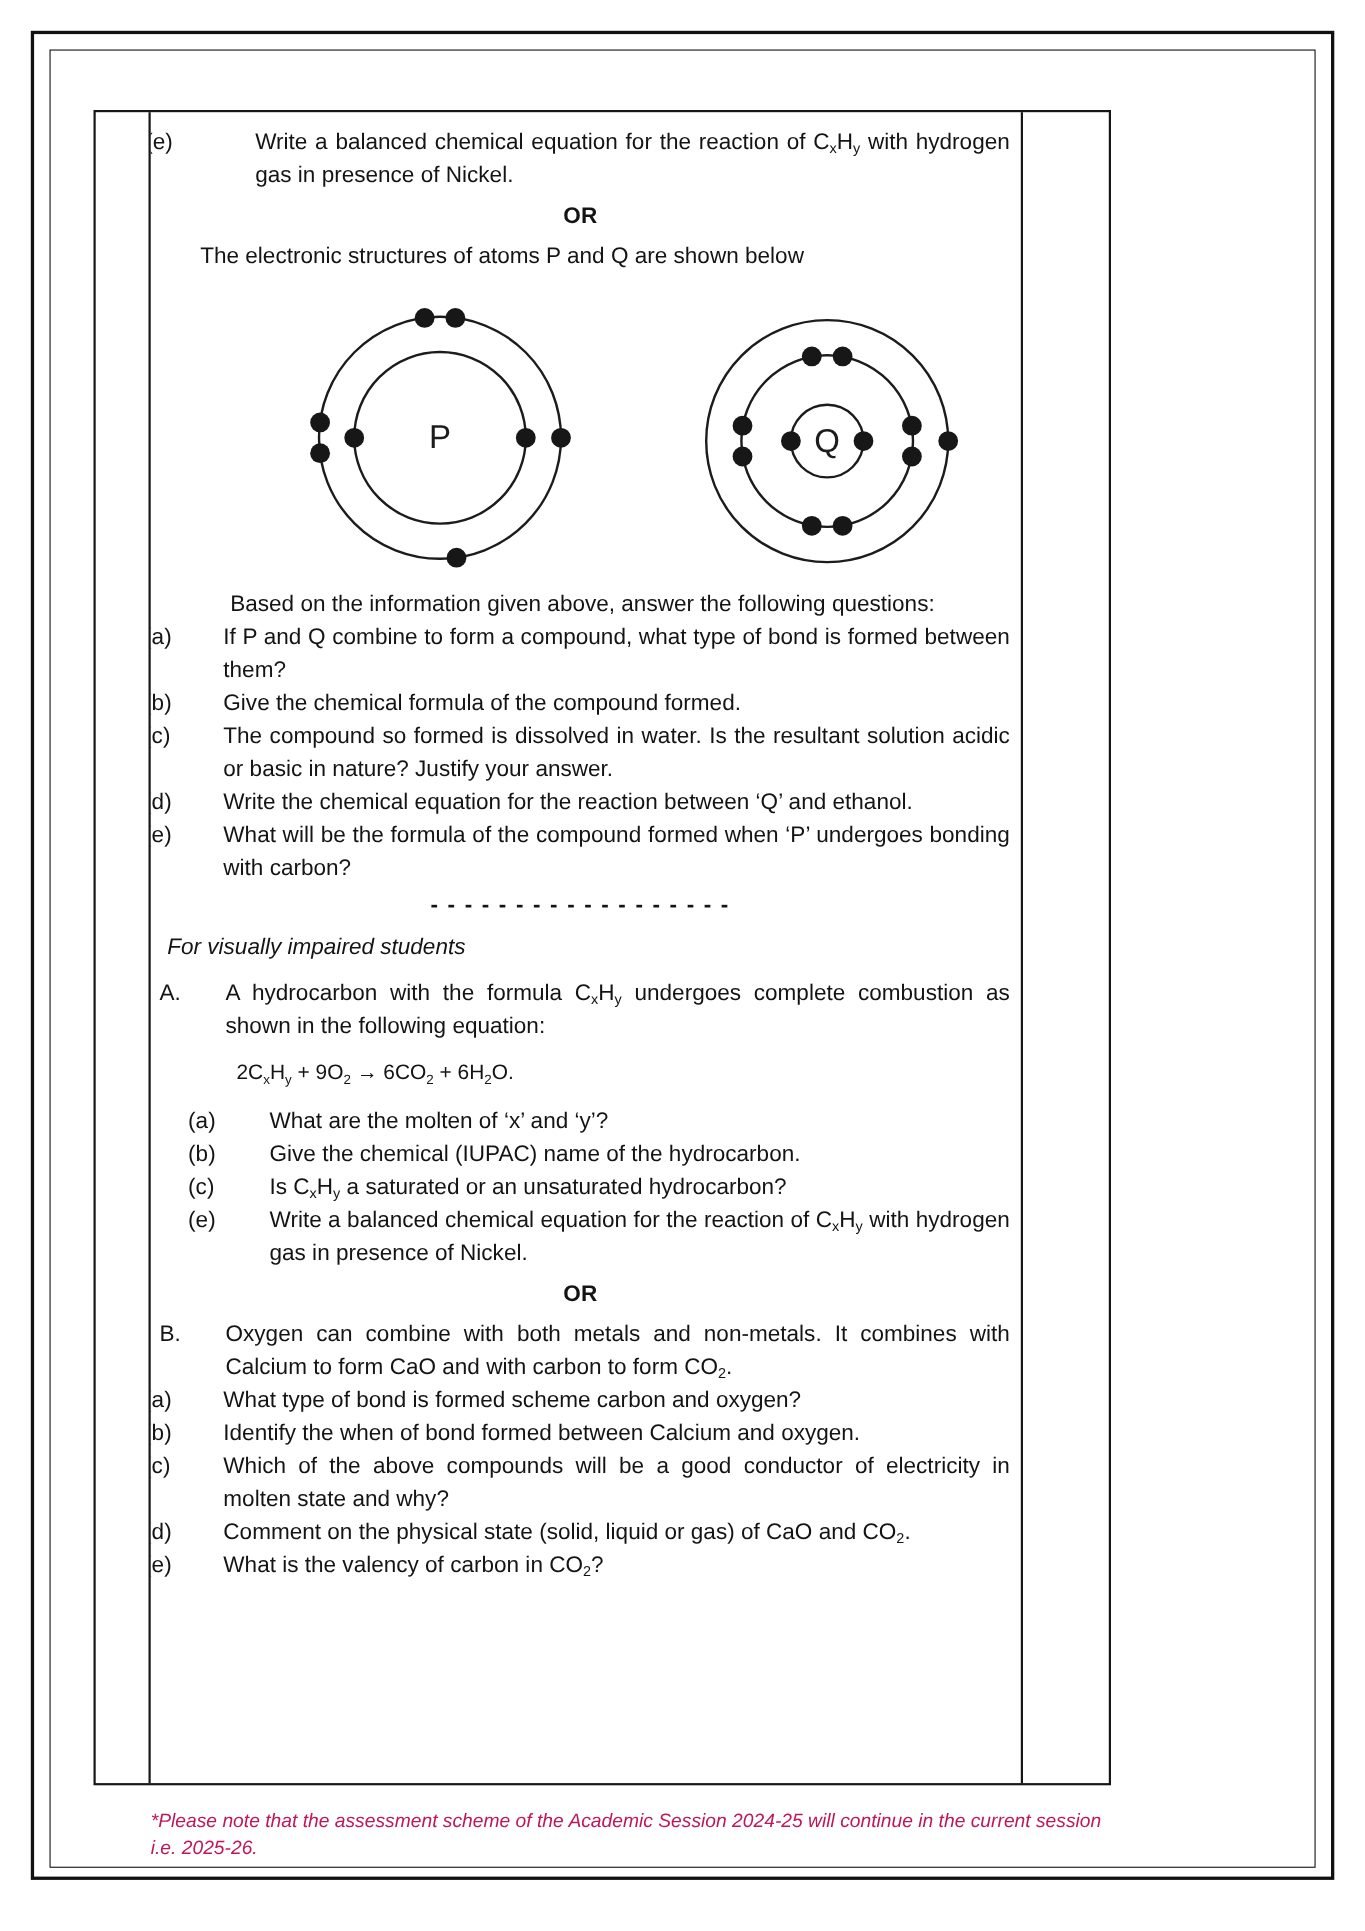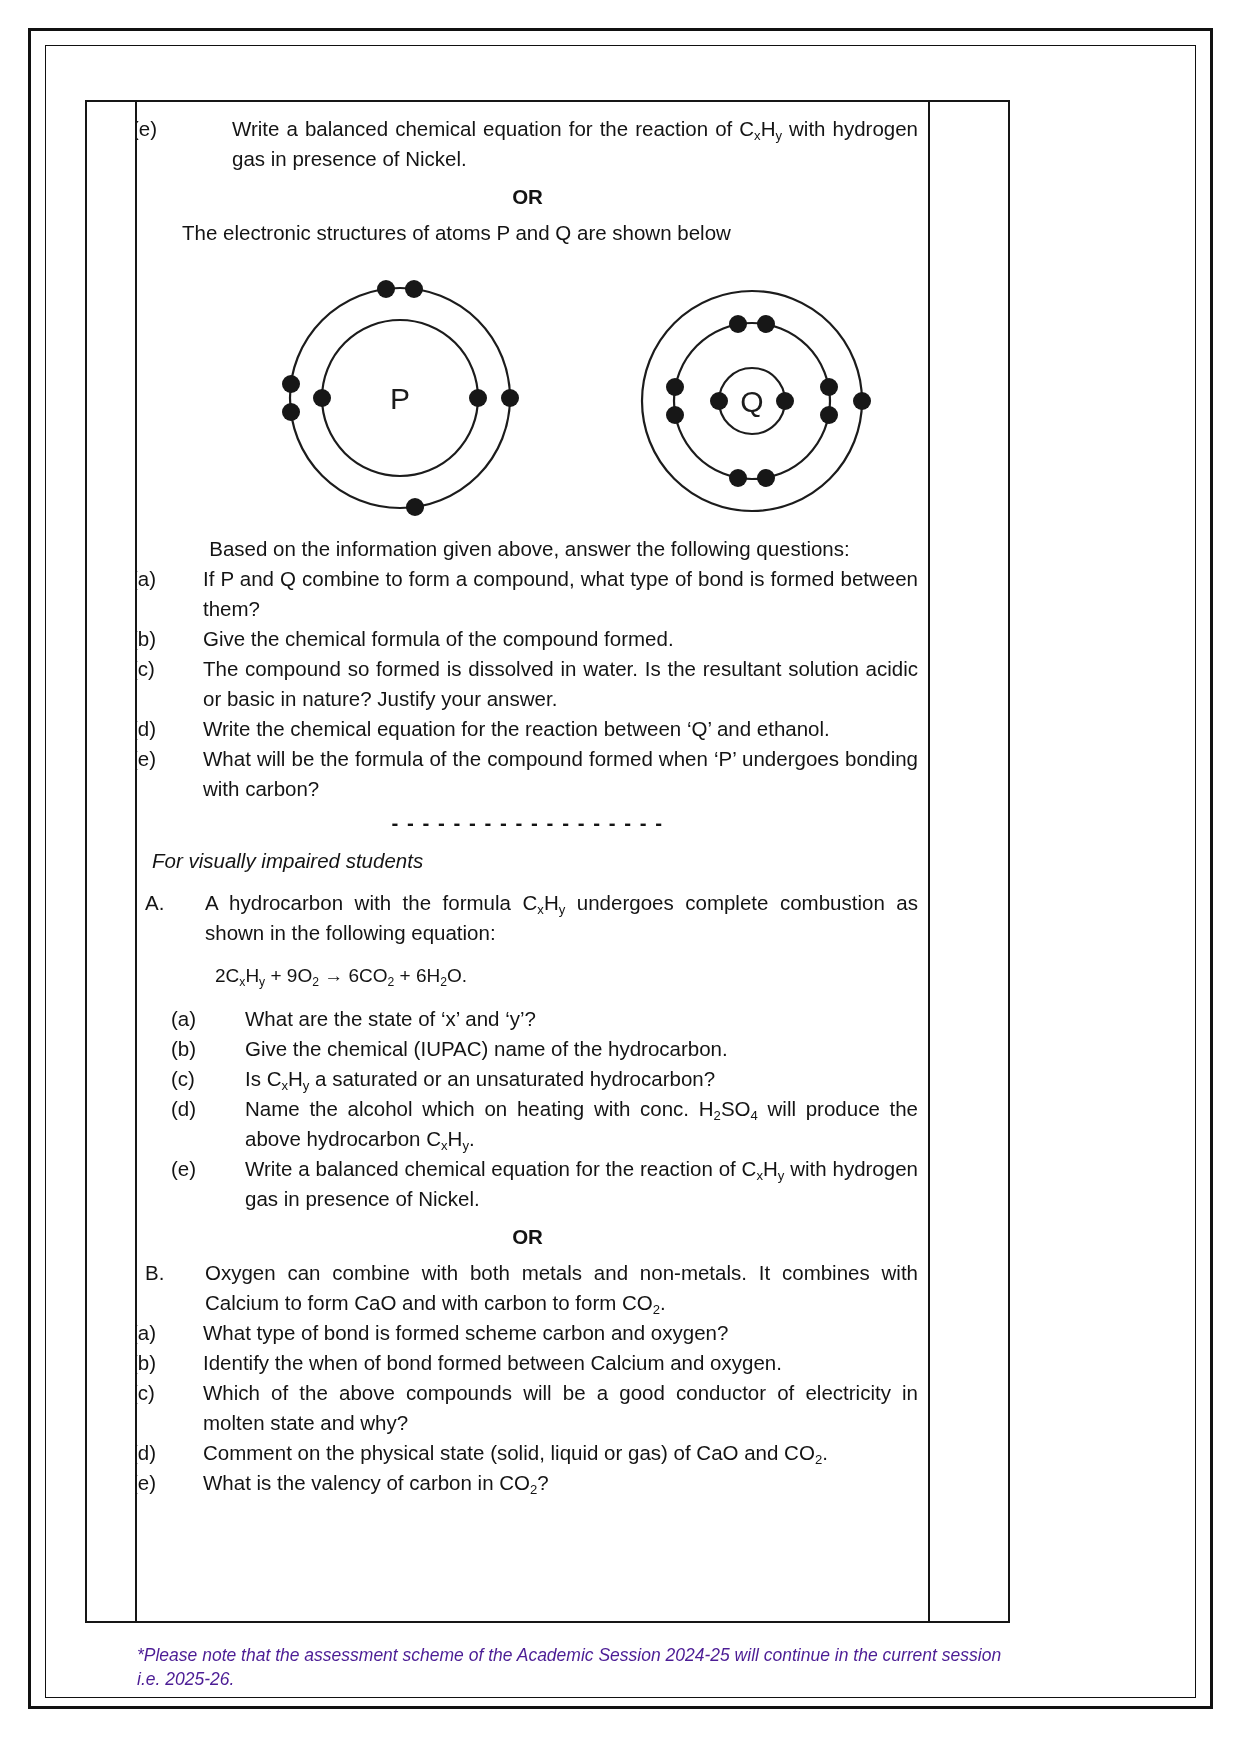--- a/index.html
+++ b/index.html
@@ -53,21 +53,21 @@
 
   .vi { font-style:italic; margin:8px 0 12px 15px; }
 
   .part2 { padding-left:68px; text-indent:-30px; text-align:justify; margin-top:4px; }
   .part2 .lbl { width:30px; }
 
   .equation { margin:13px 0 13px 78px; font-size:19px; }
 
   .footnote {
     position:absolute; left:137px; top:1643px;
-    font-style:italic; font-size:17.5px; line-height:24px; color:#4c1d95;
+    font-style:italic; font-size:17.5px; line-height:24px; color:#be185d;
   }
 </style>
 </head>
 <body>
 
 <div class="page">
   <div class="frame-outer"></div>
   <div class="frame-inner"></div>
 
   <div class="qtable">
@@ -123,24 +123,23 @@
       <p class="qi"><span class="lbl">(e)</span><span>What will be the formula of the compound formed when ‘P’ undergoes bonding with carbon?</span></p>
 
       <p class="dashes">- - - - - - - - - - - - - - - - - -</p>
 
       <p class="vi">For visually impaired students</p>
 
       <p class="part2"><span class="lbl">A.</span><span>A hydrocarbon with the formula C<sub>x</sub>H<sub>y</sub> undergoes complete combustion as shown in the following equation:</span></p>
 
       <p class="equation">2C<sub>x</sub>H<sub>y</sub> + 9O<sub>2</sub> → 6CO<sub>2</sub> + 6H<sub>2</sub>O.</p>
 
-      <p class="qi2"><span class="lbl">(a)</span><span>What are the state of ‘x’ and ‘y’?</span></p>
+      <p class="qi2"><span class="lbl">(a)</span><span>What are the molten of ‘x’ and ‘y’?</span></p>
       <p class="qi2"><span class="lbl">(b)</span><span>Give the chemical (IUPAC) name of the hydrocarbon.</span></p>
       <p class="qi2"><span class="lbl">(c)</span><span>Is C<sub>x</sub>H<sub>y</sub> a saturated or an unsaturated hydrocarbon?</span></p>
-      <p class="qi2"><span class="lbl">(d)</span><span>Name the alcohol which on heating with conc. H<sub>2</sub>SO<sub>4</sub> will produce the above hydrocarbon C<sub>x</sub>H<sub>y</sub>.</span></p>
       <p class="qi2"><span class="lbl">(e)</span><span>Write a balanced chemical equation for the reaction of C<sub>x</sub>H<sub>y</sub> with hydrogen gas in presence of Nickel.</span></p>
 
       <p class="or">OR</p>
 
       <p class="part2"><span class="lbl">B.</span><span>Oxygen can combine with both metals and non-metals. It combines with Calcium to form CaO and with carbon to form CO<sub>2</sub>.</span></p>
 
       <p class="qi"><span class="lbl">(a)</span><span>What type of bond is formed scheme carbon and oxygen?</span></p>
       <p class="qi"><span class="lbl">(b)</span><span>Identify the when of bond formed between Calcium and oxygen.</span></p>
       <p class="qi"><span class="lbl">(c)</span><span>Which of the above compounds will be a good conductor of electricity in molten state and why?</span></p>
       <p class="qi"><span class="lbl">(d)</span><span>Comment on the physical state (solid, liquid or gas) of CaO and CO<sub>2</sub>.</span></p>

